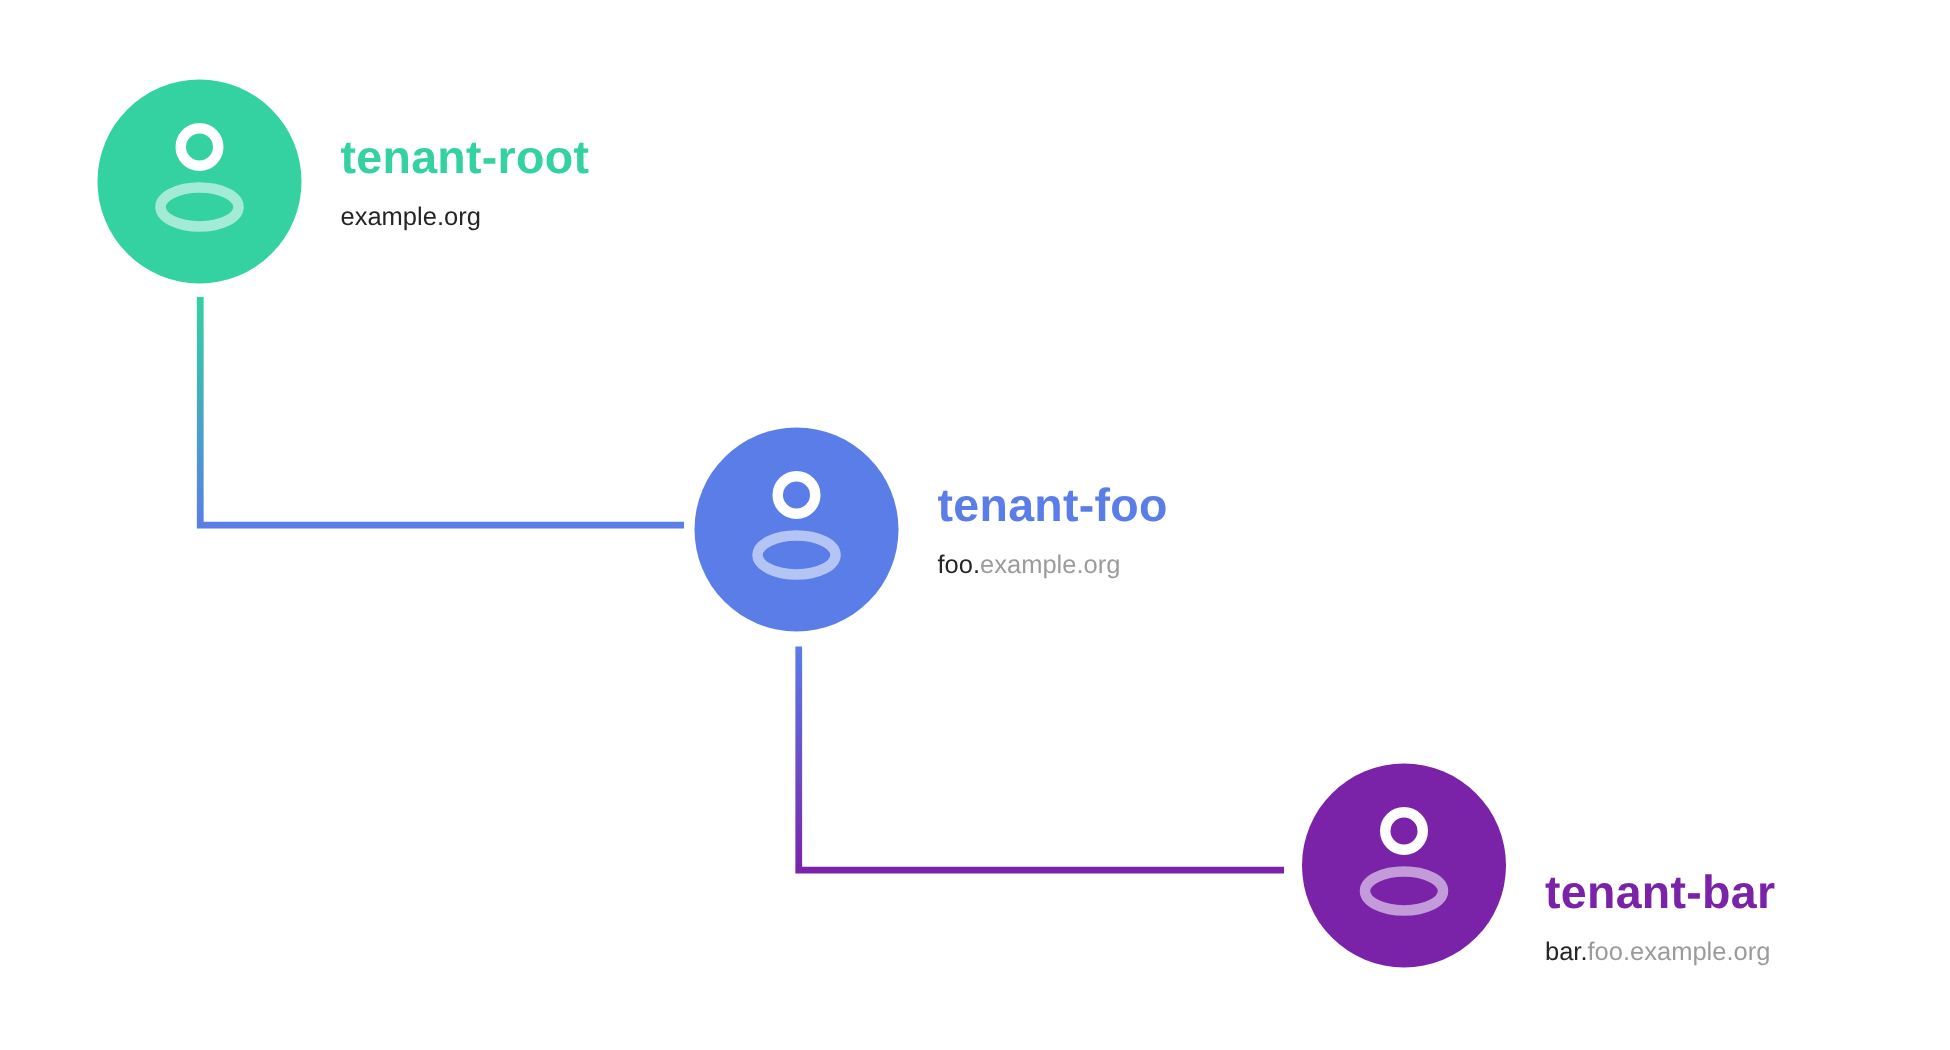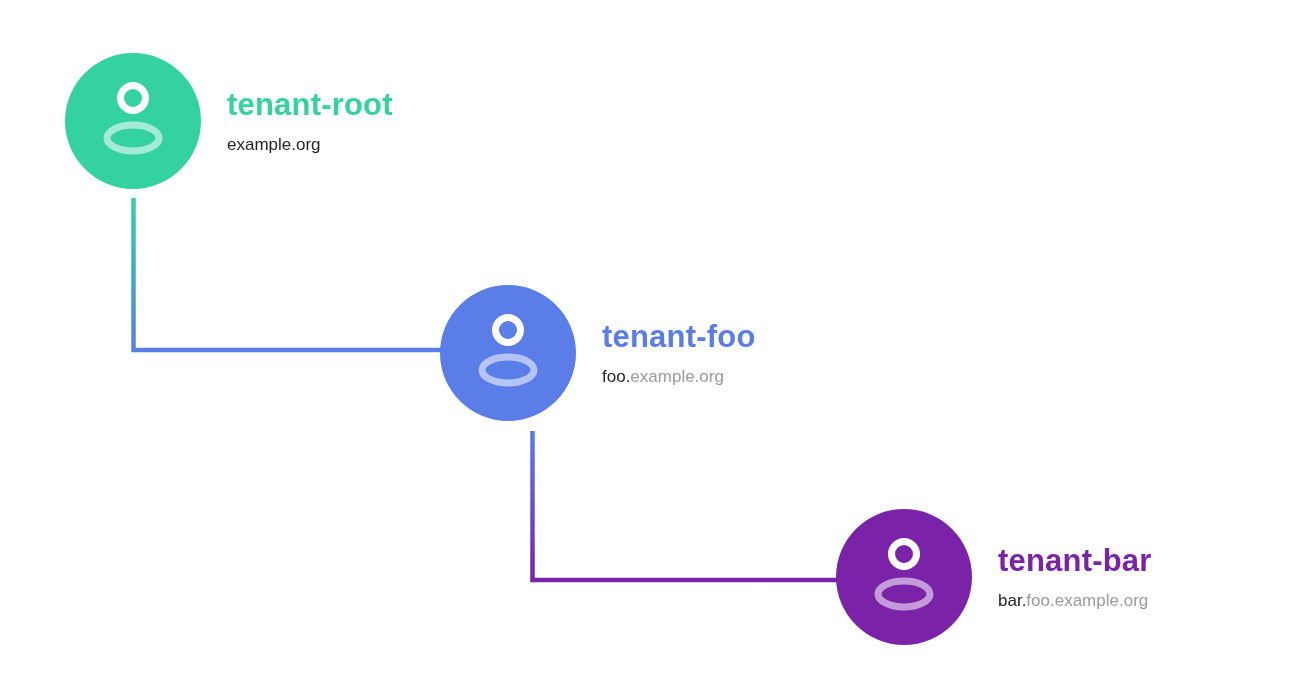--- a/index.html
+++ b/index.html
@@ -90,34 +90,34 @@
         <circle cx="68" cy="45" r="12.5" fill="none" stroke="#ffffff" stroke-width="7"></circle>
         <ellipse cx="68" cy="85" rx="26" ry="13" fill="none" stroke="rgba(255,255,255,0.55)" stroke-width="7"></ellipse>
       </svg>
     </div>
     <div class="labels">
       <div class="title">tenant-root</div>
       <div class="domain"><span class="dark">example.org</span><span class="gray"></span></div>
     </div>
   </div>
 
-  <div class="node" style="left: 440px; top: 285px; --node-color: #5a7de8;">
+  <div class="node" style="left: 463px; top: 285px; --node-color: #5a7de8;">
     <div class="avatar">
       <svg viewBox="0 0 136 136">
         <circle cx="68" cy="45" r="12.5" fill="none" stroke="#ffffff" stroke-width="7"></circle>
         <ellipse cx="68" cy="85" rx="26" ry="13" fill="none" stroke="rgba(255,255,255,0.55)" stroke-width="7"></ellipse>
       </svg>
     </div>
     <div class="labels">
       <div class="title">tenant-foo</div>
       <div class="domain"><span class="dark">foo.</span><span class="gray">example.org</span></div>
     </div>
   </div>
 
-  <div class="node" style="left: 836px; top: 509px; --node-color: #7a22a8;">
+  <div class="node" style="left: 868px; top: 509px; align-items: flex-end; --node-color: #7a22a8;">
     <div class="avatar">
       <svg viewBox="0 0 136 136">
         <circle cx="68" cy="45" r="12.5" fill="none" stroke="#ffffff" stroke-width="7"></circle>
         <ellipse cx="68" cy="85" rx="26" ry="13" fill="none" stroke="rgba(255,255,255,0.55)" stroke-width="7"></ellipse>
       </svg>
     </div>
     <div class="labels">
       <div class="title">tenant-bar</div>
       <div class="domain"><span class="dark">bar.</span><span class="gray">foo.example.org</span></div>
     </div>

